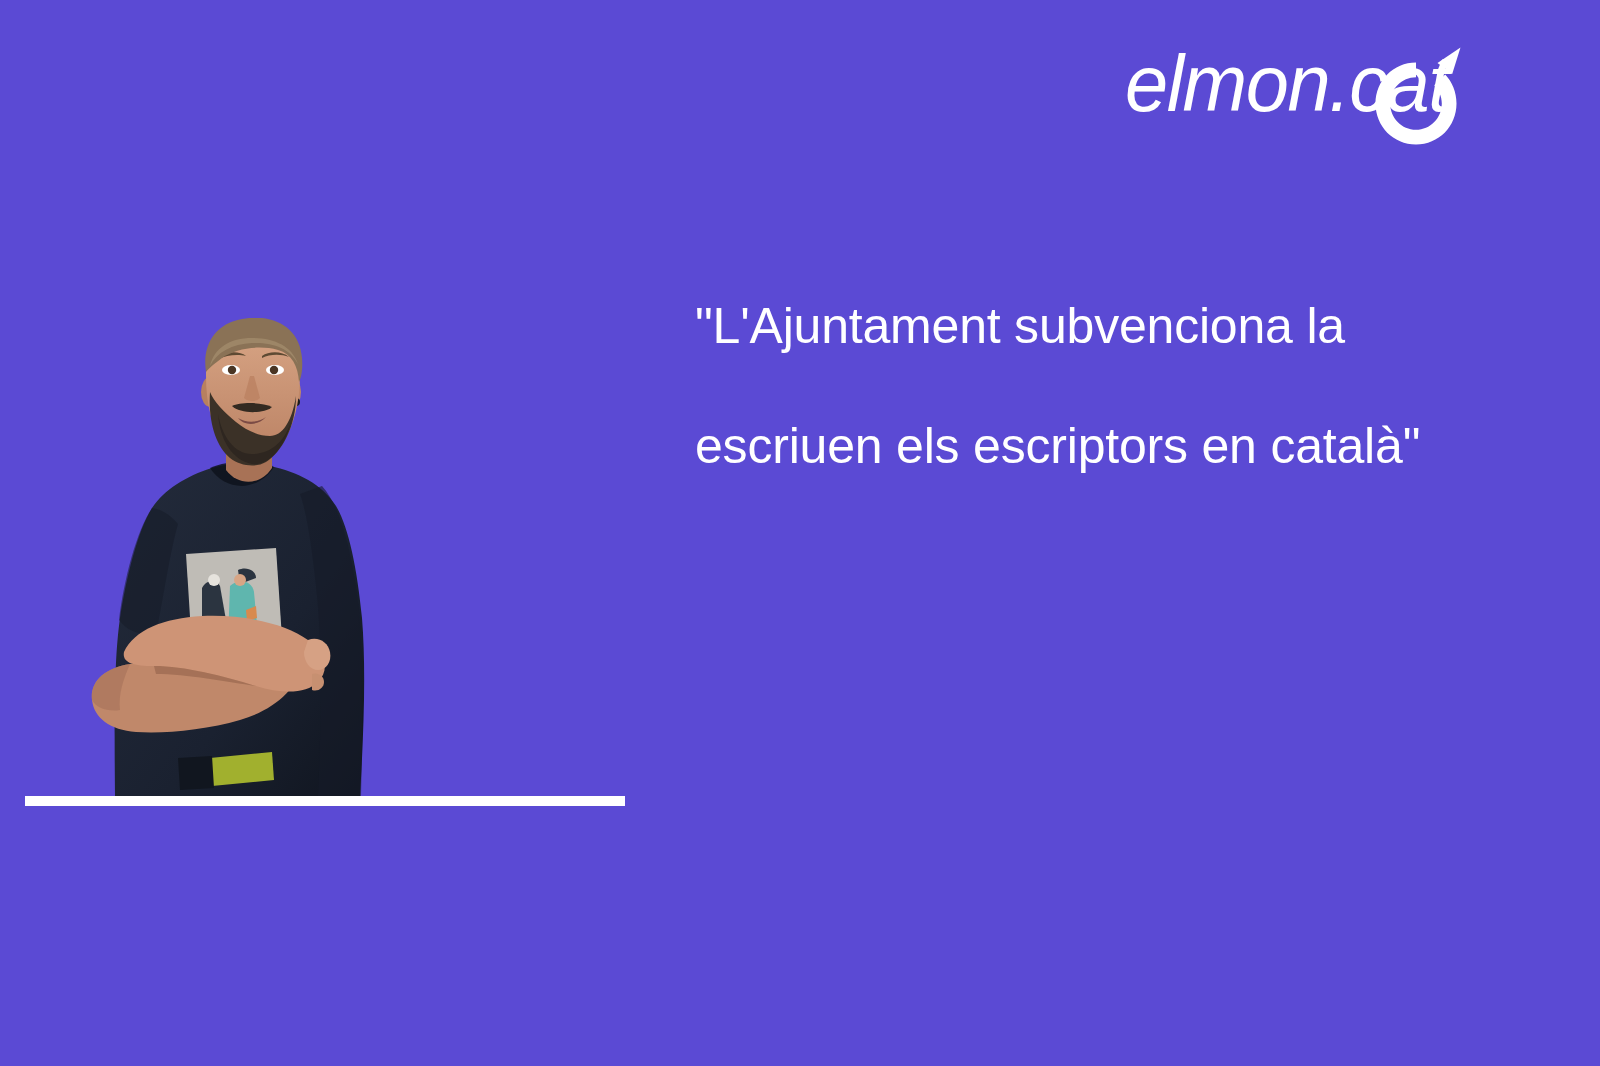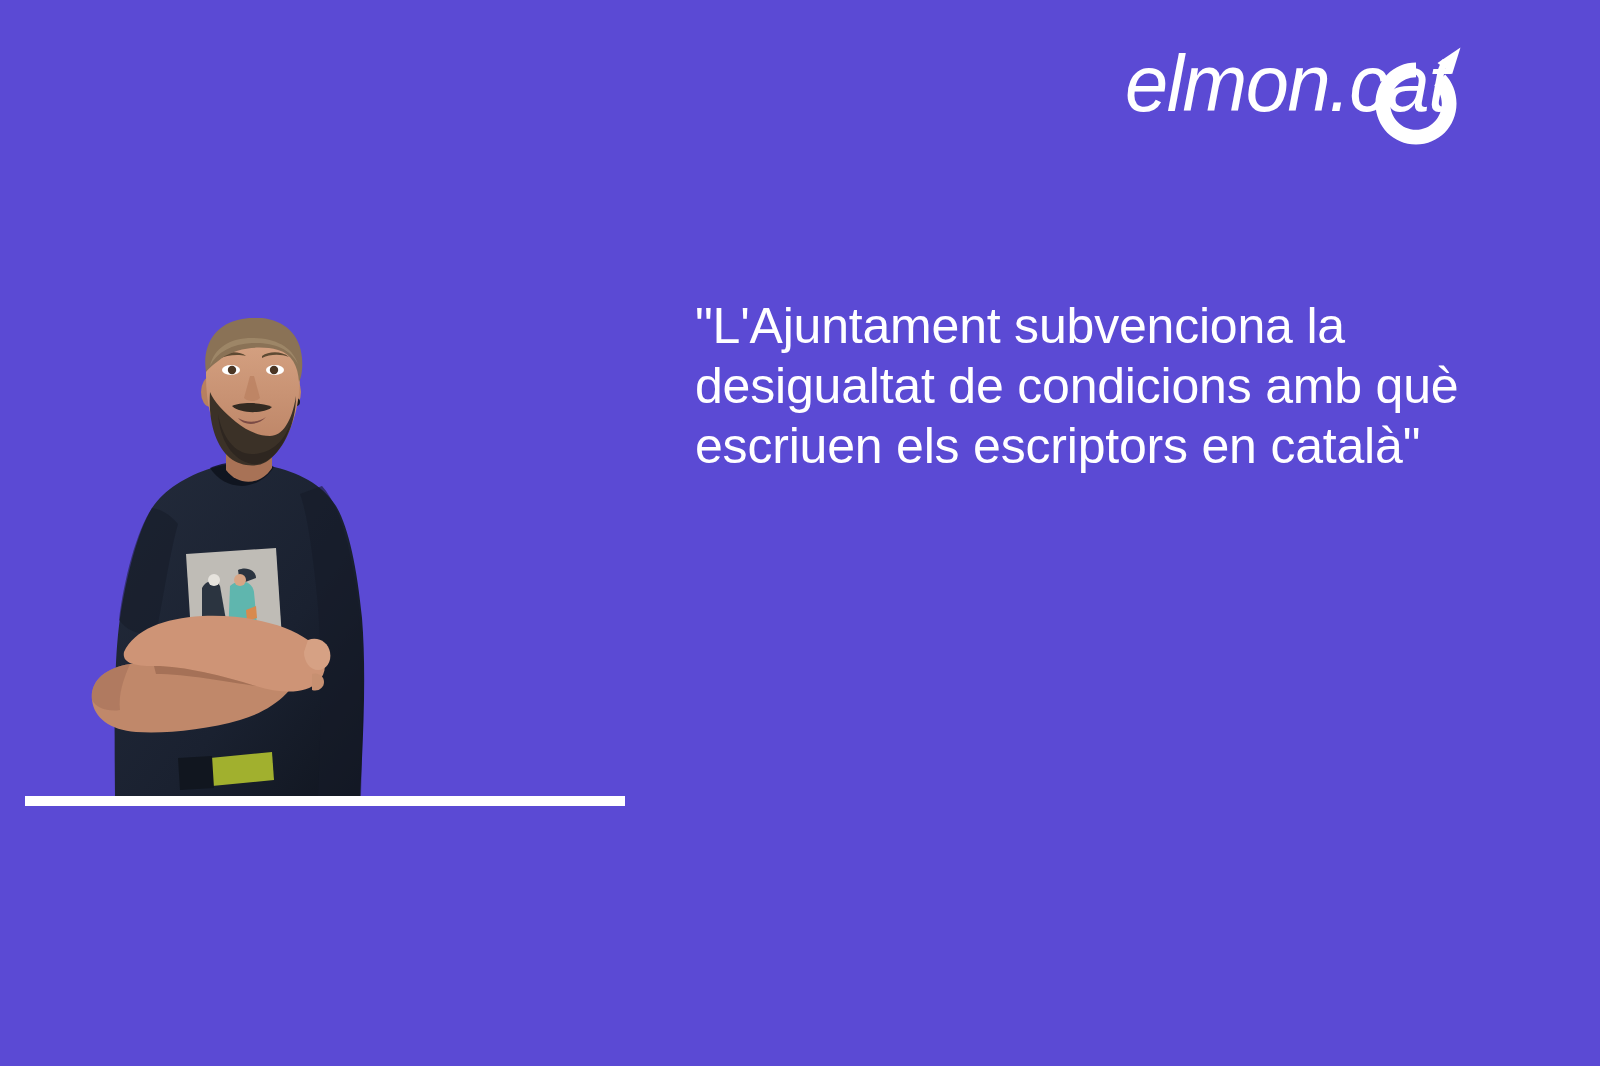--- a/index.html
+++ b/index.html
@@ -102,21 +102,21 @@
                C70.9 45.9 73.8 52.4 73.8 59.5
                C73.8 74.1 62.3 85.8 48 85.8
                C33.7 85.8 22.2 74.1 22.2 59.5
                C22.2 44.9 33.7 33.2 48 33.2
                Z" fill="#FFFFFF"></path>
     </svg>
   </div>
 
   <div class="quote">
     <span>"L'Ajuntament subvenciona la</span><br>
-    <span>desigualtat de condicions amb què</span><br>
+    <br>
     <span>escriuen els escriptors en català"</span>
   </div>
 
   <div class="accent-bar"></div>
 
   <div class="portrait">
     <svg viewBox="0 0 360 478" xmlns="http://www.w3.org/2000/svg" aria-hidden="true">
       <defs>
         <linearGradient id="shirtG" x1="0" y1="0" x2="1" y2="1">
           <stop offset="0%" stop-color="#232B3B"></stop>

